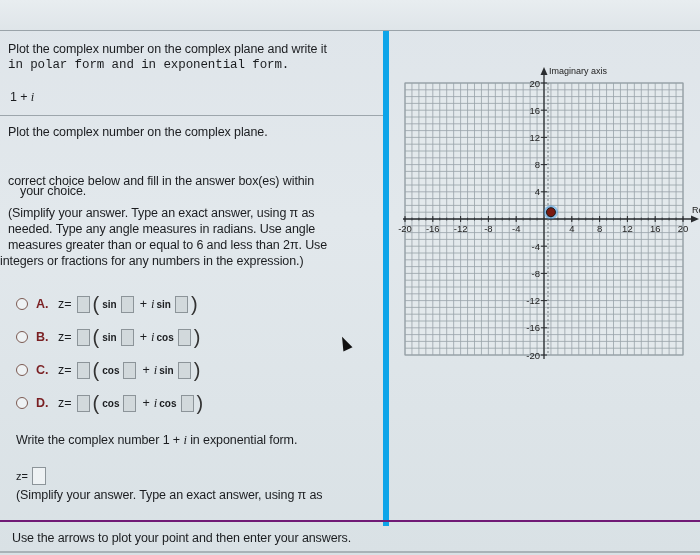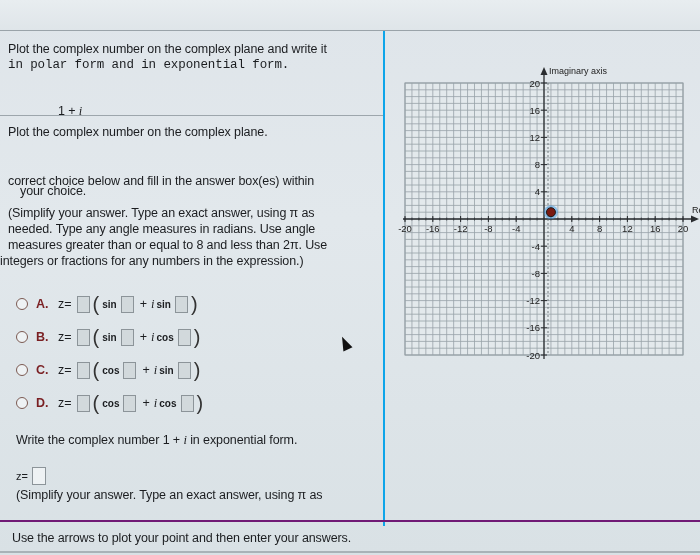--- a/index.html
+++ b/index.html
@@ -5,21 +5,21 @@
   html, body { margin: 0; padding: 0; }
   body {
     width: 700px; height: 555px; overflow: hidden; position: relative;
     background: linear-gradient(180deg, #dfe5ea 0%, #e2e8ec 40%, #d9e1e5 100%);
     font-family: "Liberation Sans", sans-serif;
     color: #1b1d20;
   }
   .top-strip { position: absolute; left: 0; top: 0; width: 700px; height: 30px;
     background: linear-gradient(180deg, #e8edf0, #dfe5e9); border-bottom: 1px solid #9aa3a9; }
   .left-panel { position: absolute; left: 0; top: 31px; width: 383px; height: 495px;
-    border-right: 2px solid #0ea5e9; }
+    border-right: 6px solid #0ea5e9; }
   .right-panel { position: absolute; left: 384px; top: 31px; width: 316px; height: 495px; }
   .bottom-bar { position: absolute; left: 0; top: 520px; width: 700px; height: 35px;
     border-top: 2px solid #701a75; }
   .bottom-bar .line { position: absolute; left: 0; bottom: 4px; width: 700px; height: 2px; background: #a9b2b7; }
   .txt { position: absolute; font-size: 12.5px; line-height: 16px; letter-spacing: -0.1px; }
   .divider { position: absolute; left: 0; height: 1px; background: #9da6ac; }
   .it { font-style: italic; font-family: "Liberation Serif", serif; }
   .choice { position: absolute; left: 16px; height: 22px; display: flex; align-items: center; font-size: 12.5px; }
   .radio { width: 10px; height: 10px; border: 1.5px solid #7b5a52; border-radius: 50%; background: #eef2f4; margin-right: 8px; }
   .letter { color: #7a1f22; font-weight: bold; width: 22px; }
@@ -32,30 +32,30 @@
     border-left: 5px solid transparent; border-right: 5px solid transparent; border-bottom: 14px solid #111; transform: rotate(-25deg); }
 </style>
 </head>
 <body>
 
 <div class="top-strip"></div>
 
 <div class="left-panel">
   <div class="txt" style="left:8px; top:10px;">Plot the complex number on the complex plane and write it</div>
   <div class="txt" style="left:8px; top:26px;font-family:Liberation Mono, monospace;">in polar form and in exponential form.</div>
-  <div class="txt" style="left:10px; top:72px;margin-left:48px;"><span>1 + </span><span class="it">i</span></div>
+  <div class="txt" style="left:10px; top:58px;"><span>1 + </span><span class="it">i</span></div>
   <div class="divider" style="top:84px; width:383px;"></div>
 
   <div class="txt" style="left:8px; top:93px;">Plot the complex number on the complex plane.</div>
 
   <div class="txt" style="left:8px; top:142px;">correct choice below and fill in the answer box(es) within</div>
   <div class="txt" style="left:8px; top:152px;margin-left:12px;">your choice.</div>
   <div class="txt" style="left:8px; top:174px;">(Simplify your answer. Type an exact answer, using π as</div>
   <div class="txt" style="left:8px; top:190px;">needed. Type any angle measures in radians. Use angle</div>
-  <div class="txt" style="left:8px; top:206px;">measures greater than or equal to 8 and less than 2π. Use</div>
+  <div class="txt" style="left:8px; top:206px;">measures greater than or equal to 6 and less than 2π. Use</div>
   <div class="txt" style="left:0; top:222px;">integers or fractions for any numbers in the expression.)</div>
 
   <div class="choice" style="top:262px;">
     <span class="radio"></span>
     <span class="letter">A.</span>
     <span class="zeq">z=</span>
     <span class="box"></span>
     <span class="paren">(</span>
     <span class="fn">sin</span>
     <span class="box"></span>

